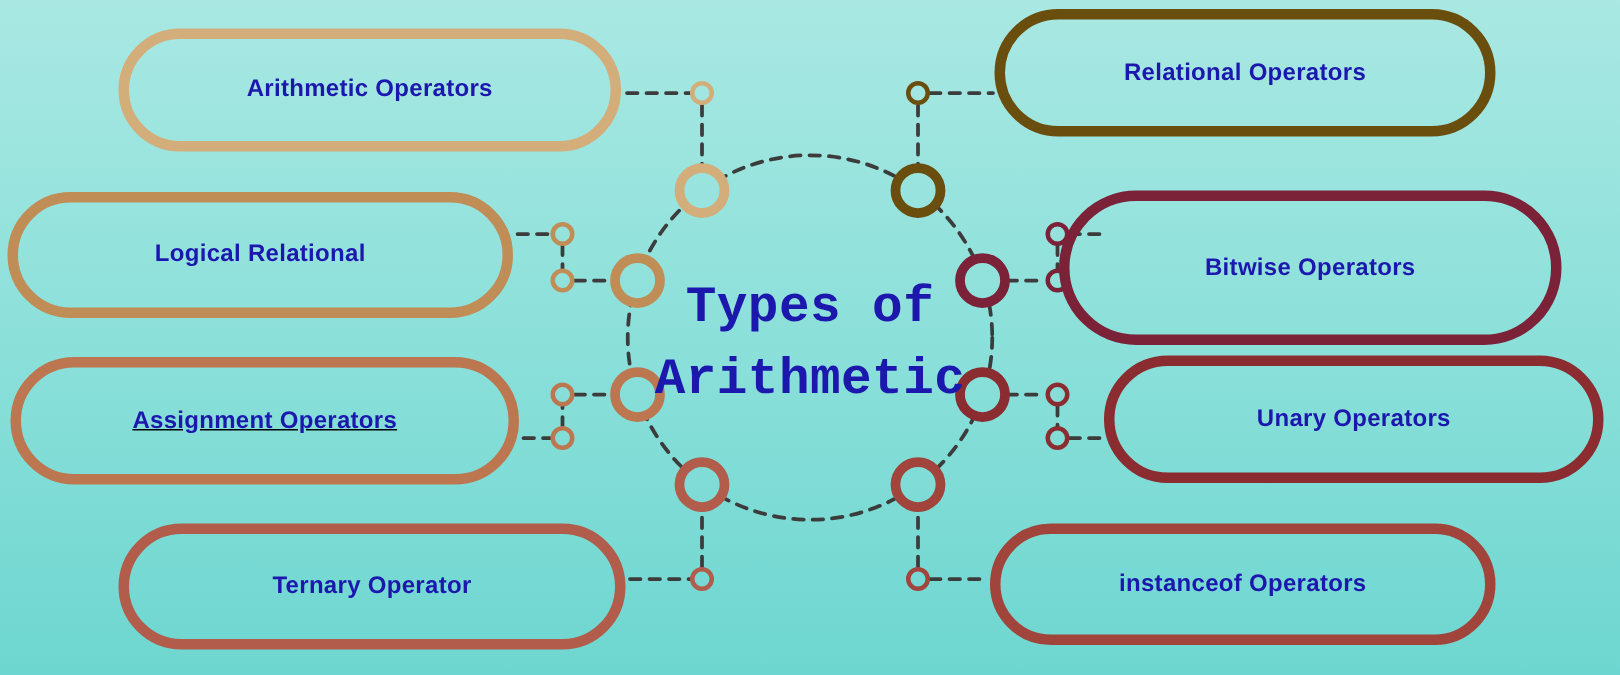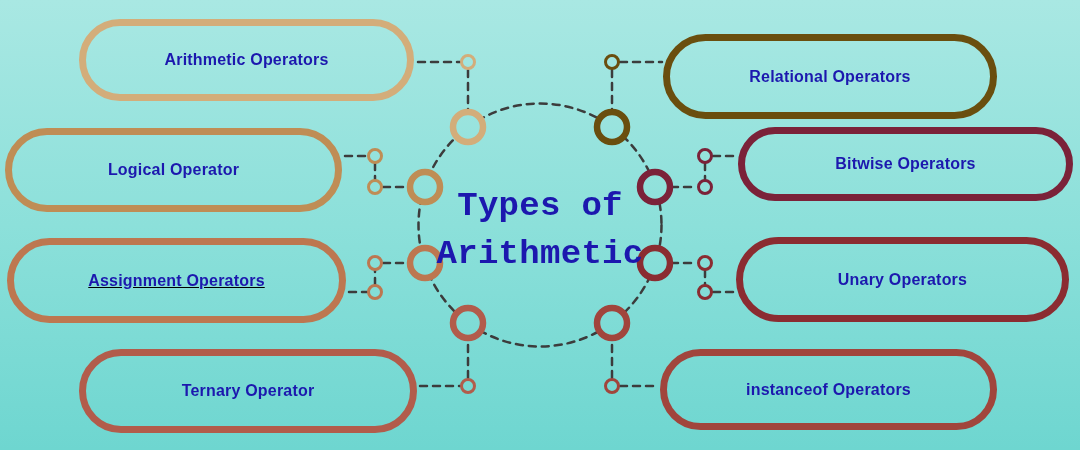--- a/index.html
+++ b/index.html
@@ -47,22 +47,22 @@
     font-weight: 700;
     font-size: 34px;
     line-height: 48px;
     letter-spacing: 0.3px;
   }
   
   .pill-arithmetic  { left:  79px; top:  19px; width: 335px; height: 82px; }
   .pill-logical     { left:   5px; top: 128px; width: 337px; height: 84px; }
   .pill-assignment  { left:   7px; top: 238px; width: 339px; height: 85px; }
   .pill-ternary     { left:  79px; top: 349px; width: 338px; height: 84px; }
-  .pill-relational  { left: 663px; top:  34px; width: 334px; height: 85px; }
-  .pill-bitwise     { left: 738px; top: 127px; width: 335px; height: 74px; }
+  .pill-relational  { left: 663px; top:  6px; width: 334px; height: 85px; }
+  .pill-bitwise     { left: 706px; top: 127px; width: 335px; height: 103px; }
   .pill-unary       { left: 736px; top: 237px; width: 333px; height: 85px; }
   .pill-instanceof  { left: 660px; top: 349px; width: 337px; height: 81px; }
 </style>
 </head>
 <body>
 
 <div class="canvas">
 
   <svg class="overlay-svg" viewBox="0 0 1080 450" xmlns="http://www.w3.org/2000/svg">
     <defs>
@@ -129,21 +129,21 @@
       <circle cx="705" cy="263" r="6.5" stroke="#8b2c31"></circle>
       <circle cx="705" cy="292" r="6.5" stroke="#8b2c31"></circle>
       <circle cx="612" cy="386" r="6.5" stroke="#a1453c"></circle>
     </g>
   </svg>
 
   <div class="pill pill-arithmetic" style="border-color: rgb(211, 173, 122);">
     <span class="pill-label" style="color: rgb(28, 24, 174);">Arithmetic Operators</span>
   </div>
   <div class="pill pill-logical" style="border-color: rgb(191, 141, 85);">
-    <span class="pill-label" style="color: rgb(28, 24, 174);">Logical Operator</span>
+    <span class="pill-label" style="color: rgb(28, 24, 174);">Logical Relational</span>
   </div>
   <div class="pill pill-assignment" style="border-color: rgb(189, 119, 80); text-decoration: underline;">
     <span class="pill-label" style="color: rgb(28, 24, 174);">Assignment Operators</span>
   </div>
   <div class="pill pill-ternary" style="border-color: rgb(178, 92, 75);">
     <span class="pill-label" style="color: rgb(28, 24, 174);">Ternary Operator</span>
   </div>
   <div class="pill pill-relational" style="border-color: rgb(106, 78, 14);">
     <span class="pill-label" style="color: rgb(28, 24, 174);">Relational Operators</span>
   </div>

